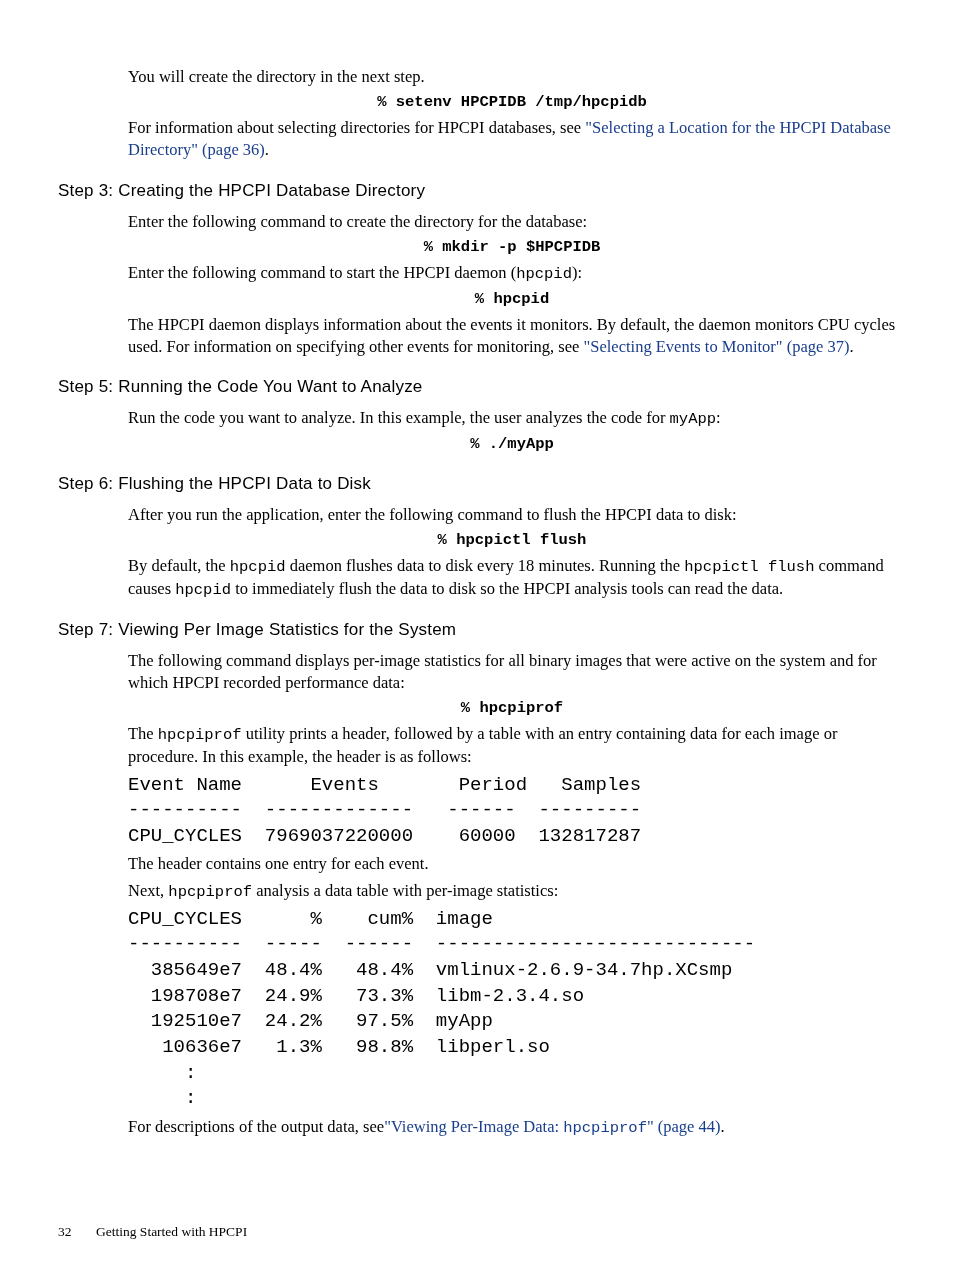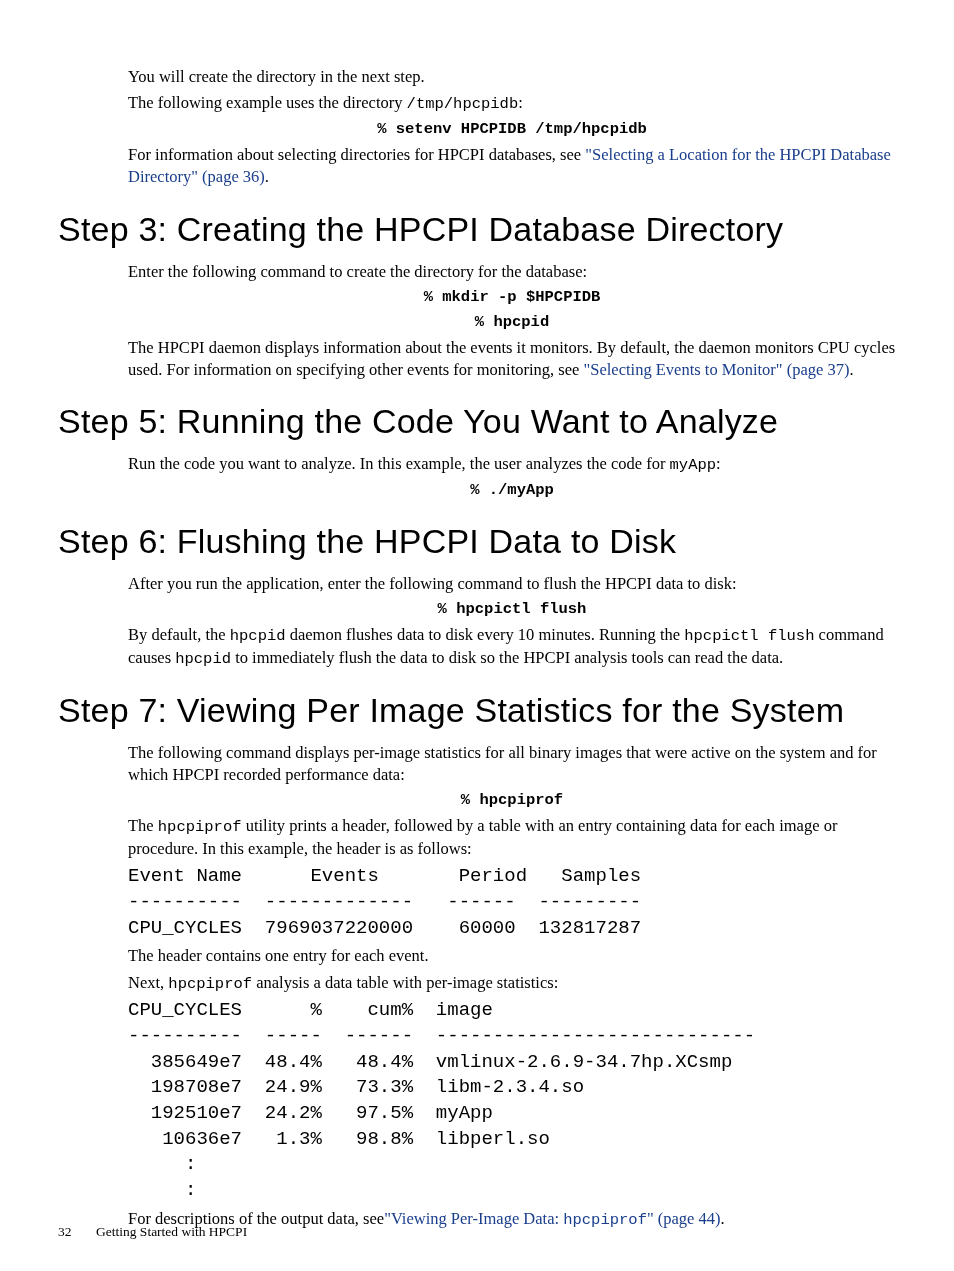--- a/index.html
+++ b/index.html
@@ -21,21 +21,21 @@
     box-sizing: border-box;
     min-height: 1271px;
     position: relative;
   }
   .indent {
     margin-left: 70px;
   }
   h2 {
     font-family: Futura, "Century Gothic", "Trebuchet MS", Arial, sans-serif;
     font-weight: 400;
-    font-size: 34px;
+    font-size: 17px;
     margin: 18px 0 8px 0;
     letter-spacing: 0.2px;
     font-stretch: expanded;
   }
   p {
     margin: 4px 0 4px 0;
   }
   .mono {
     font-family: "Courier New", Courier, monospace;
     font-size: 15.5px;
@@ -70,56 +70,56 @@
     width: 38px;
   }
 </style>
 </head>
 <body>
 
 <div class="page">
 
   <div class="indent">
     <p>You will create the directory in the next step.</p>
-    <p>
-      <span>The following example uses the directory </span><span class="mono">/tmp/hpcpidb</span><span>:</span>
-    </p>
     <div class="cmd">% setenv HPCPIDB /tmp/hpcpidb</div>
     <p>
       <span>For information about selecting directories for HPCPI databases, see </span><a href="#" class="link">"Selecting a Location for the HPCPI Database Directory" (page 36)</a><span>.</span>
     </p>
   </div>
 
   <h2>Step 3: Creating the HPCPI Database Directory</h2>
   <div class="indent">
     <p>Enter the following command to create the directory for the database:</p>
     <div class="cmd">% mkdir -p $HPCPIDB</div>
   </div>
 
   <div class="indent">
+    <p>
+      <span>Enter the following command to start the HPCPI daemon (</span><span class="mono">hpcpid</span><span>):</span>
+    </p>
     <div class="cmd">% hpcpid</div>
     <p>
       <span>The HPCPI daemon displays information about the events it monitors. By default, the daemon monitors CPU cycles used. For information on specifying other events for monitoring, see </span><a href="#" class="link">"Selecting Events to Monitor" (page 37)</a><span>.</span>
     </p>
   </div>
 
   <h2>Step 5: Running the Code You Want to Analyze</h2>
   <div class="indent">
     <p>
       <span>Run the code you want to analyze. In this example, the user analyzes the code for </span><span class="mono">myApp</span><span>:</span>
     </p>
     <div class="cmd">% ./myApp</div>
   </div>
 
   <h2>Step 6: Flushing the HPCPI Data to Disk</h2>
   <div class="indent">
     <p>After you run the application, enter the following command to flush the HPCPI data to disk:</p>
     <div class="cmd">% hpcpictl flush</div>
     <p>
-      <span>By default, the </span><span class="mono">hpcpid</span><span> daemon flushes data to disk every 10 minutes. Running the </span><span class="mono">hpcpictl flush</span><span> command causes </span><span class="mono">hpcpid</span><span> to immediately flush the data to disk so the HPCPI analysis tools can read the data.</span>
+      <span>By default, the </span><span class="mono">hpcpid</span><span> daemon flushes data to disk every 18 minutes. Running the </span><span class="mono">hpcpictl flush</span><span> command causes </span><span class="mono">hpcpid</span><span> to immediately flush the data to disk so the HPCPI analysis tools can read the data.</span>
     </p>
   </div>
 
   <h2>Step 7: Viewing Per Image Statistics for the System</h2>
   <div class="indent">
     <p>The following command displays per-image statistics for all binary images that were active on the system and for which HPCPI recorded performance data:</p>
     <div class="cmd">% hpcpiprof</div>
     <p>
       <span>The </span><span class="mono">hpcpiprof</span><span> utility prints a header, followed by a table with an entry containing data for each image or procedure. In this example, the header is as follows:</span>
     </p>

